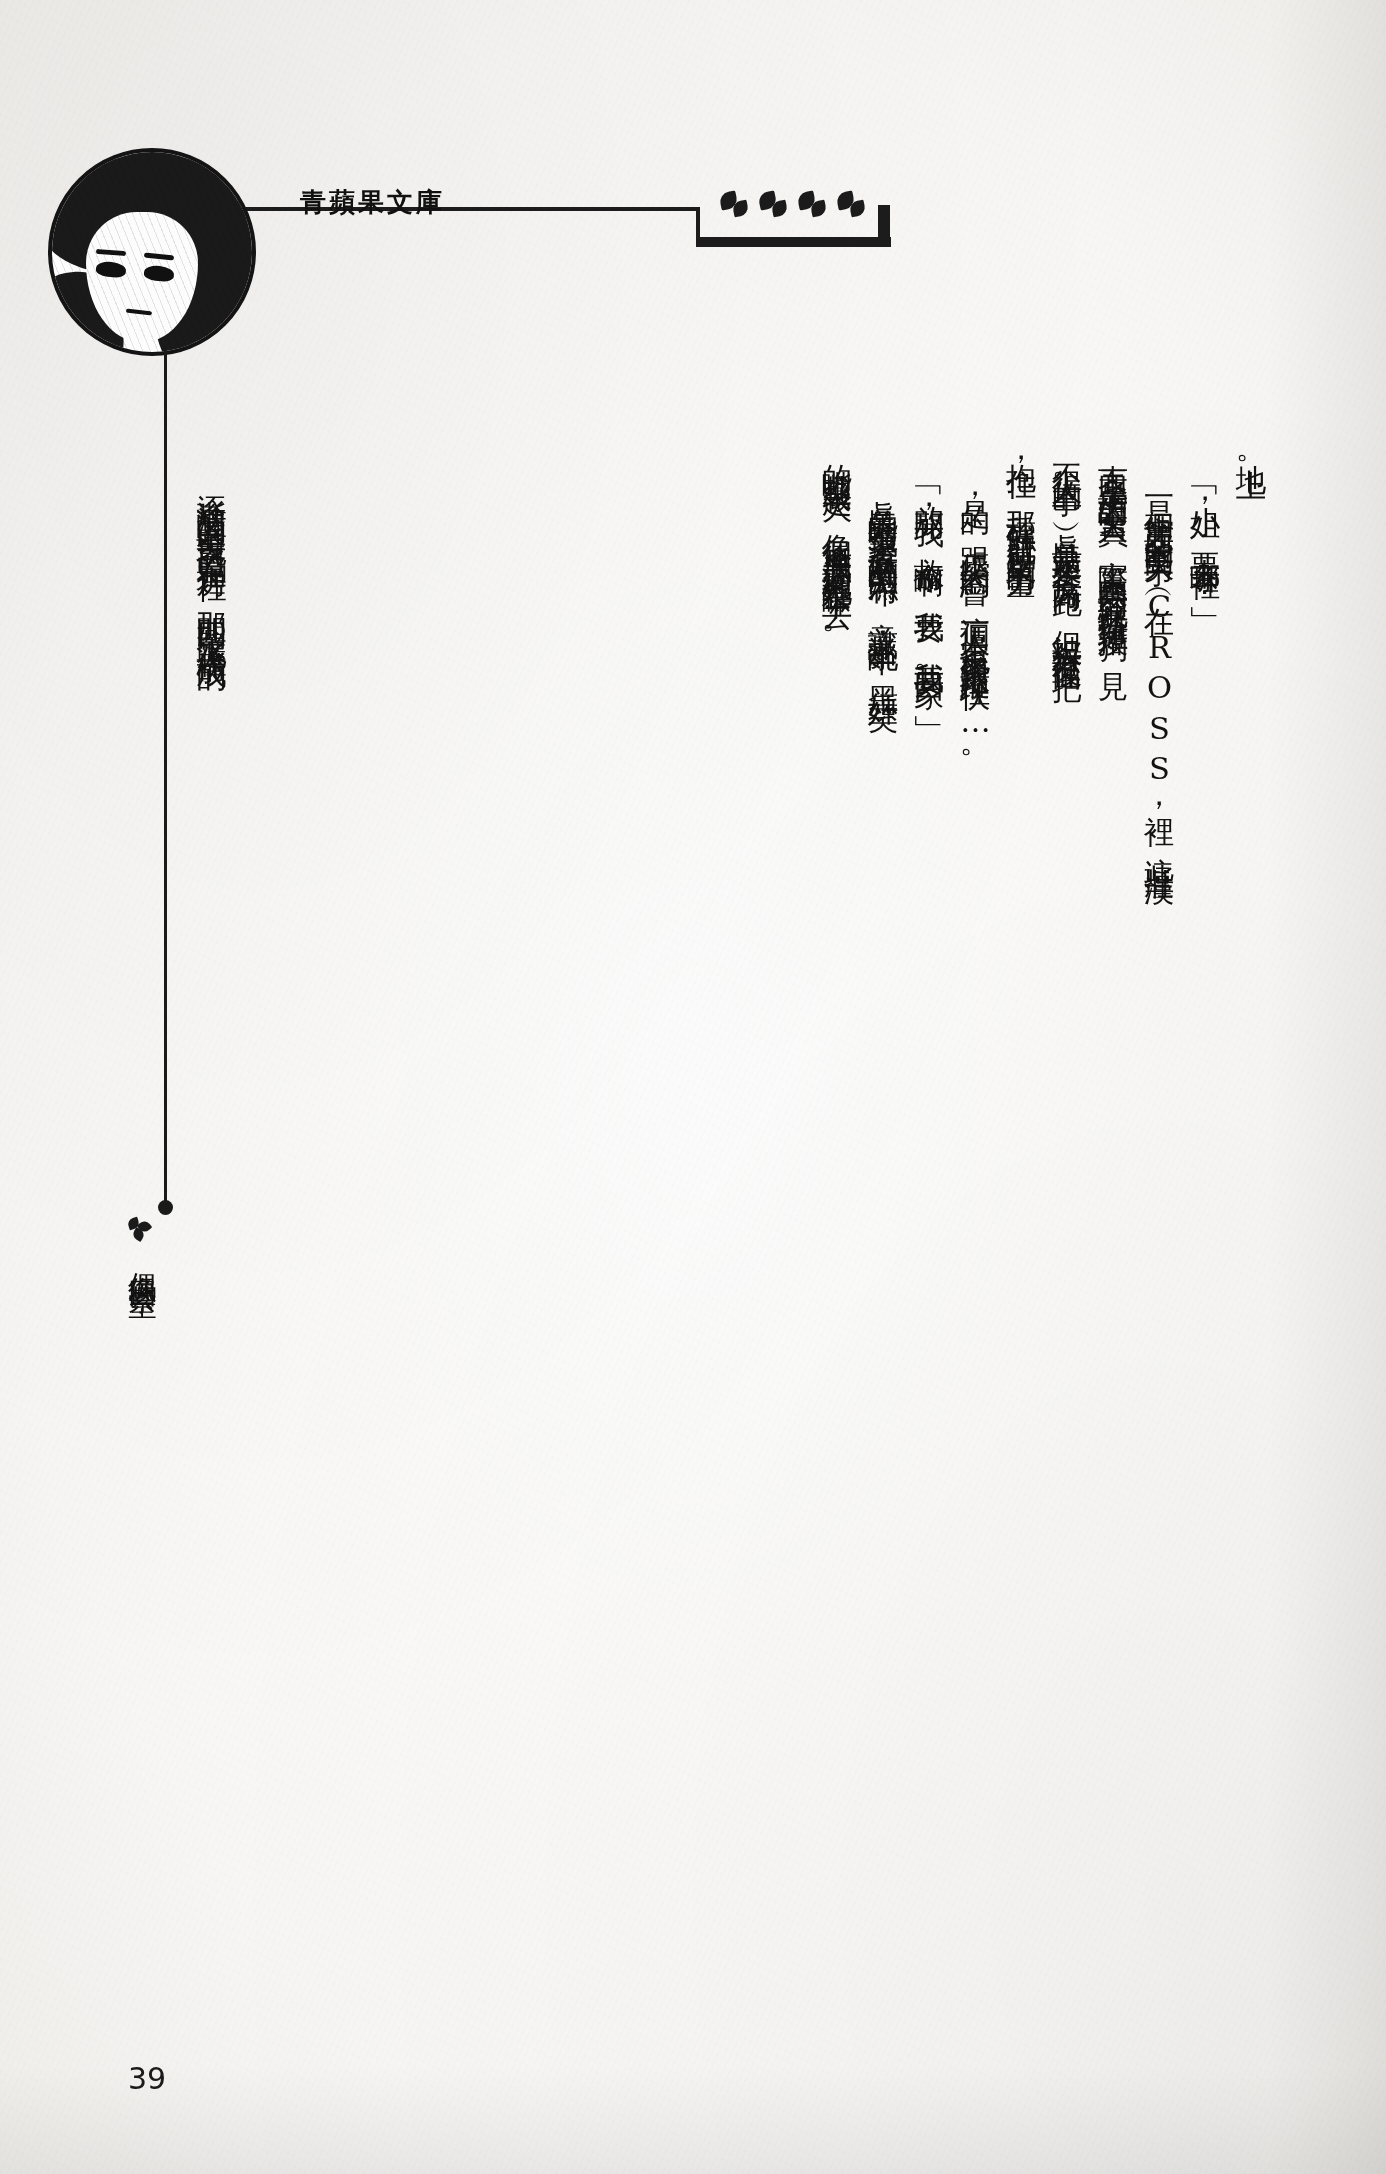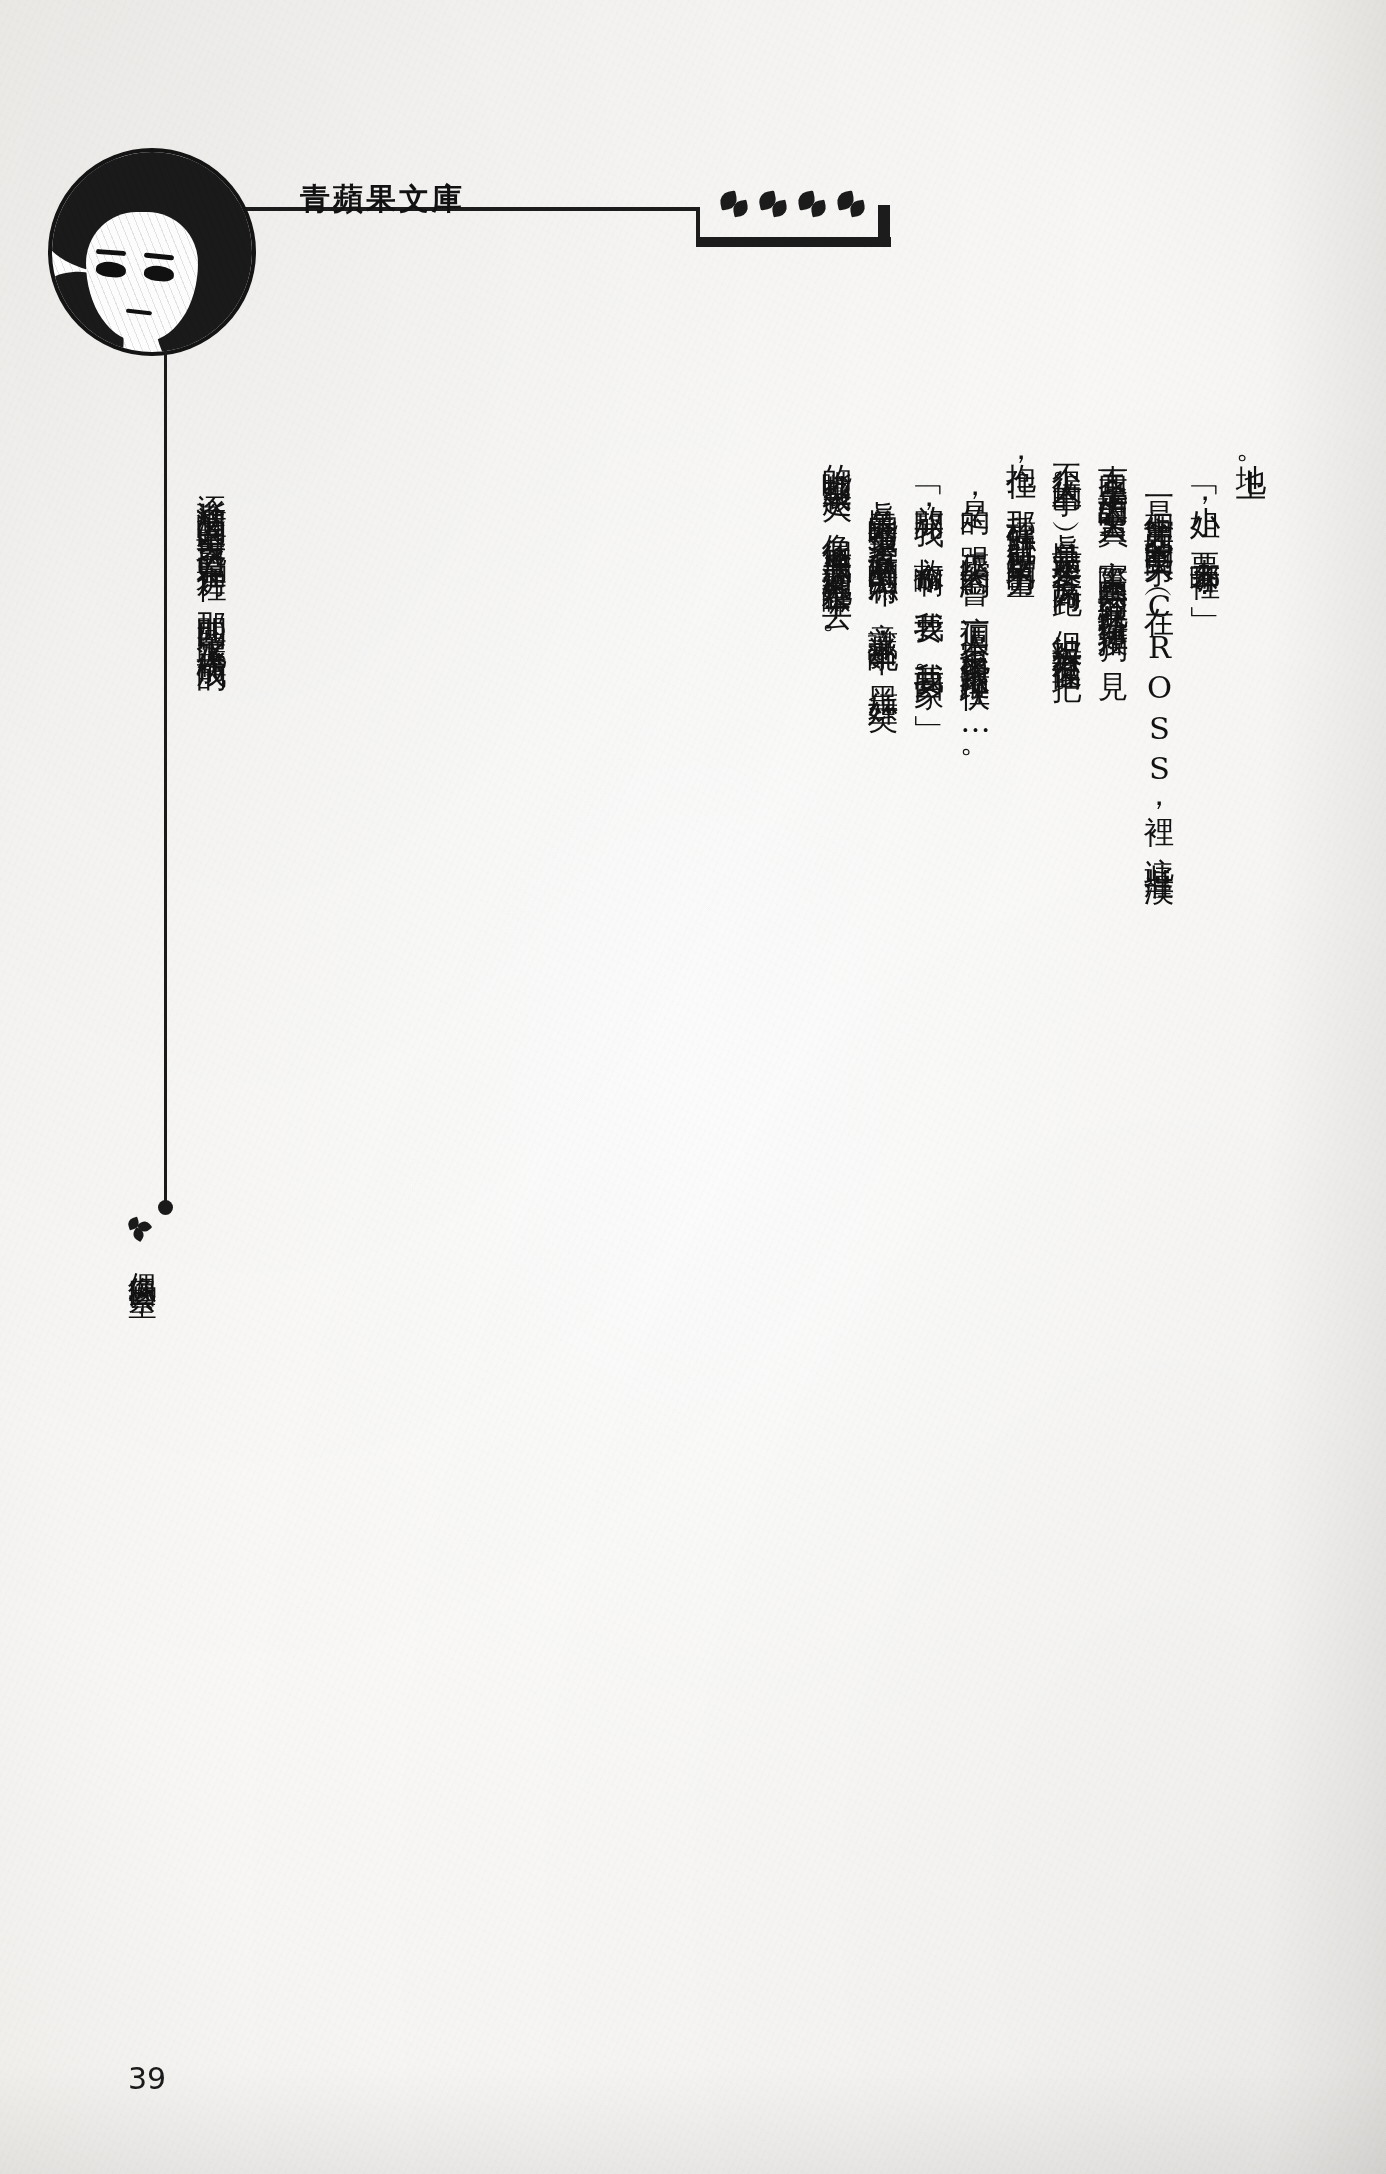--- a/index.html
+++ b/index.html
@@ -110,21 +110,21 @@
     left: 13px; top: 11px;
     border-radius: 60% 10% 60% 10%;
     transform: rotate(-12deg);
   }
 
   .series-title {
     position: absolute;
     left: 300px;
     top: 220px;
     transform: translateY(-100%);
-    font-size: 30px;
+    font-size: 26px;
     letter-spacing: 3px;
     color: #111;
     font-weight: 700;
     white-space: nowrap;
     font-family: "DejaVu Sans", "Liberation Sans", sans-serif;
   }
 
   
   .portrait {
     position: absolute;

